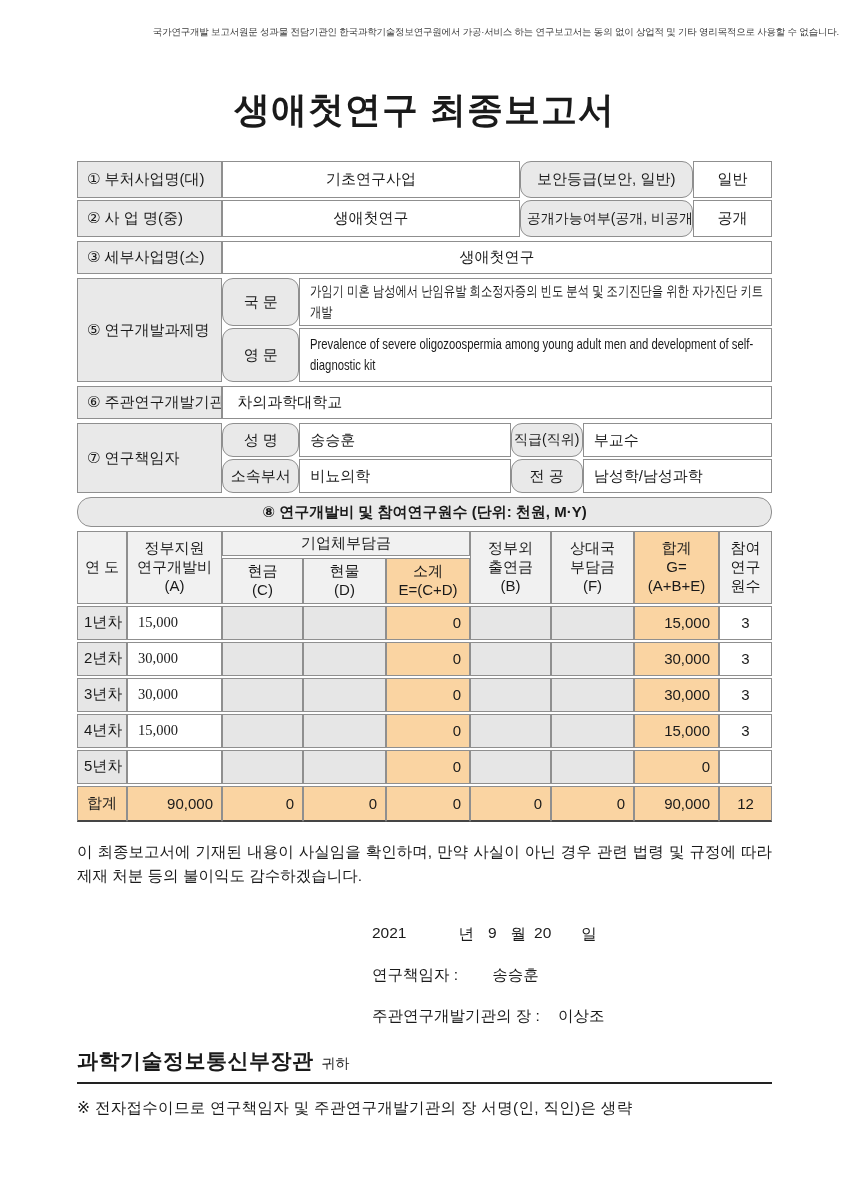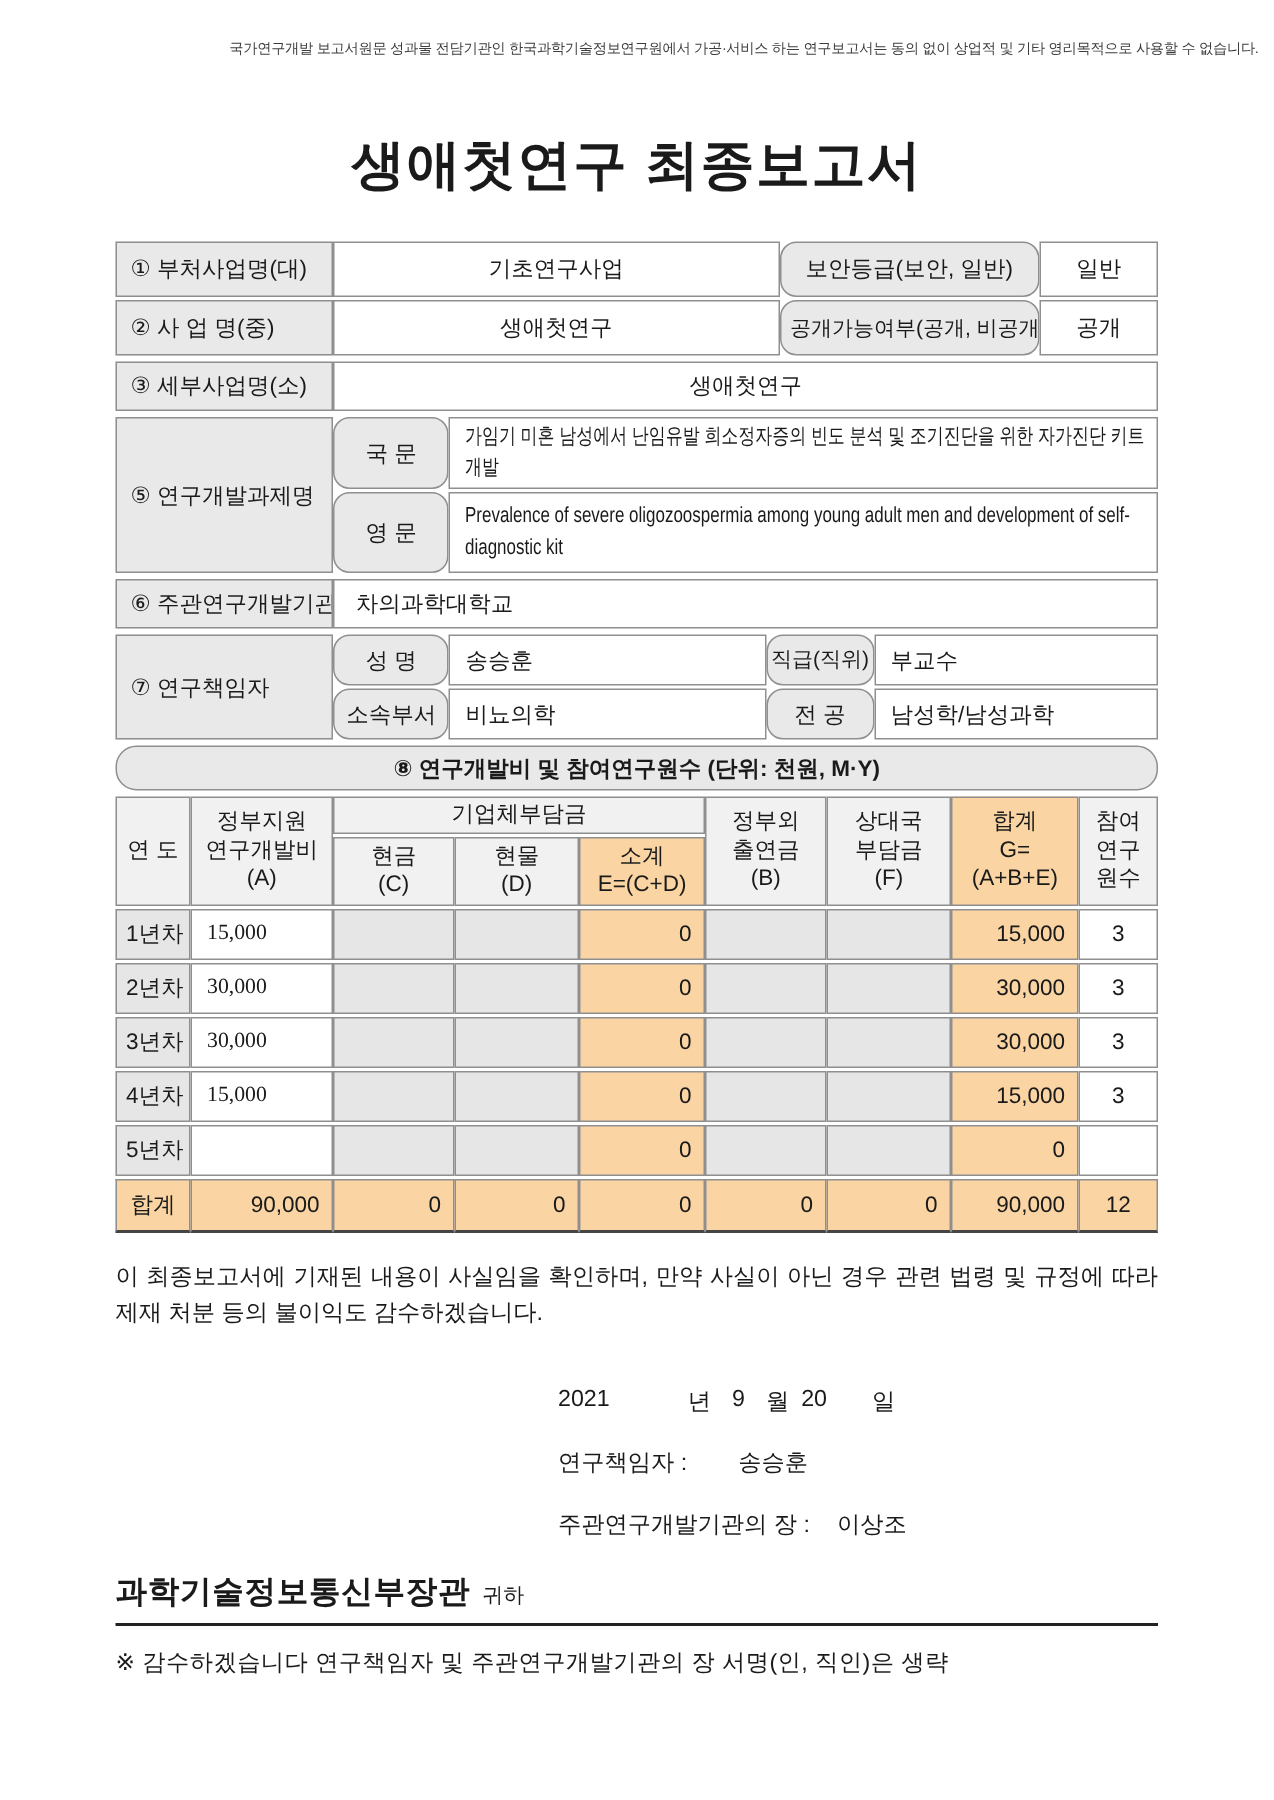--- a/index.html
+++ b/index.html
@@ -351,16 +351,16 @@
         <span class="sig-label2">주관연구개발기관의 장 :</span>
         <span>이상조</span>
       </div>
     </div>
 
     <div class="minister-row">
       <span class="minister-name">과학기술정보통신부장관</span>
       <span class="minister-to">귀하</span>
     </div>
 
-    <div class="footnote">※  감수하겠습니다 연구책임자 및 주관연구개발기관의 장 서명(인, 직인)은 생략</div>
+    <div class="footnote">※  전자접수이므로 연구책임자 및 주관연구개발기관의 장 서명(인, 직인)은 생략</div>
 
   </div>
 </div>
 
 </body></html>

